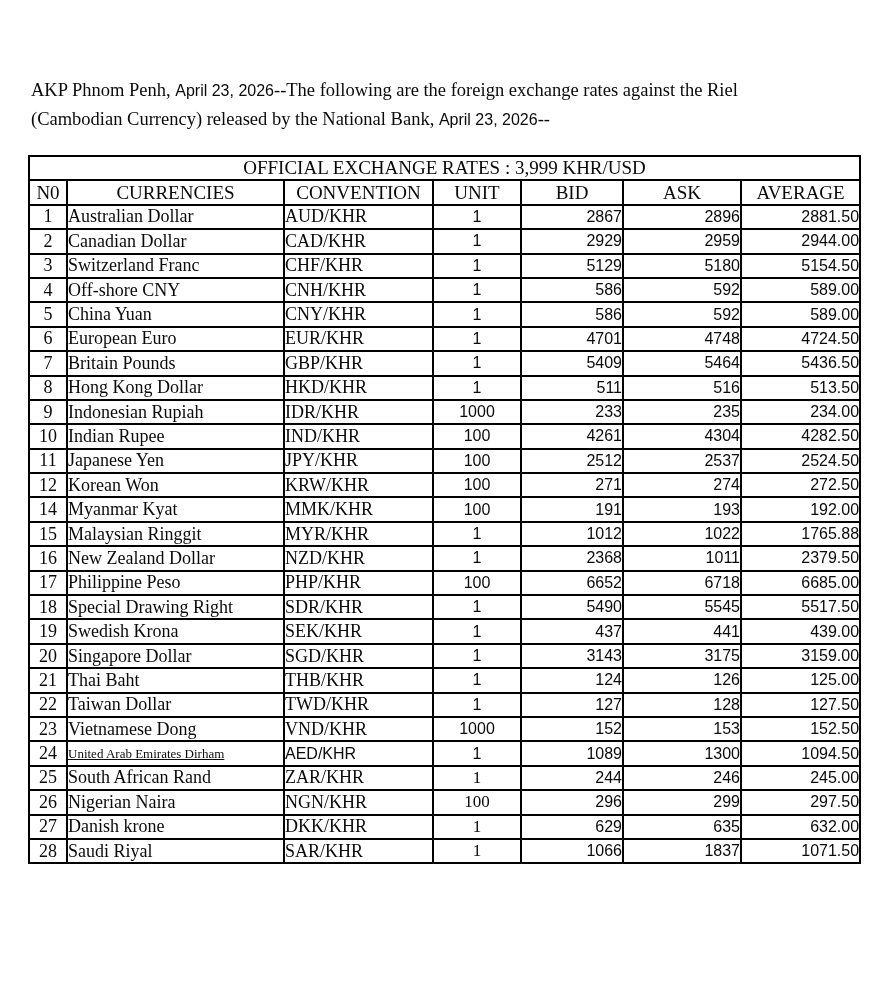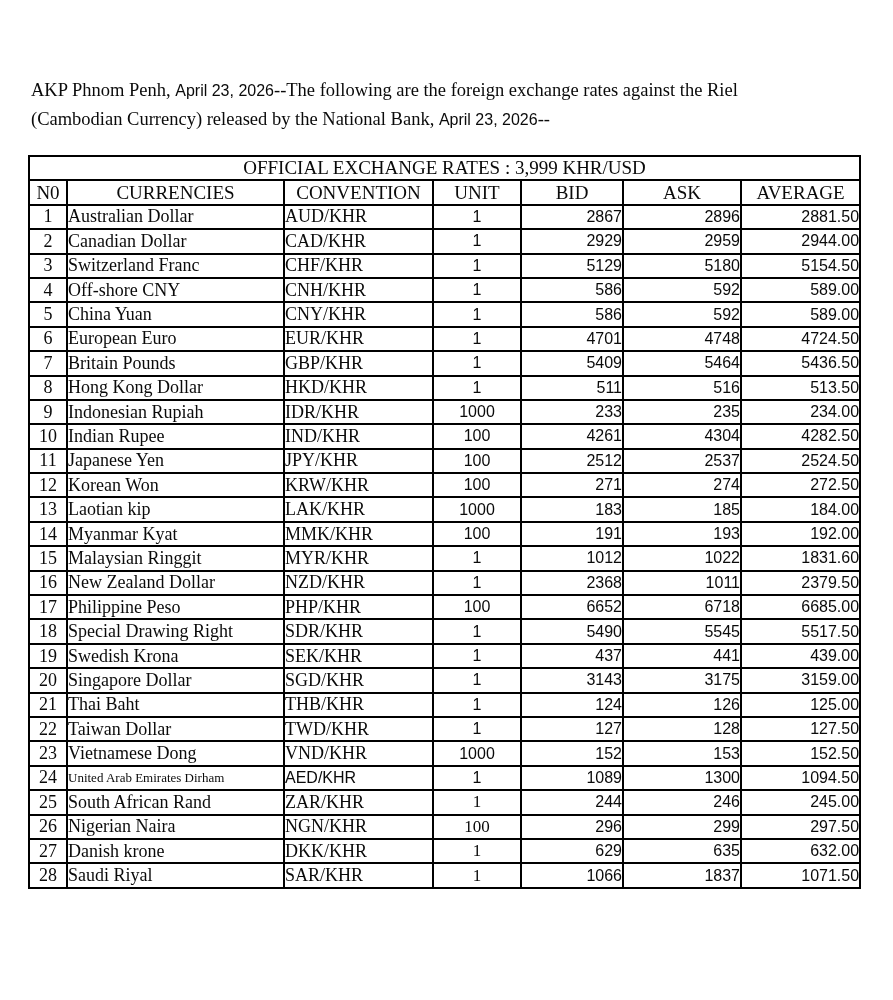--- a/index.html
+++ b/index.html
@@ -59,21 +59,21 @@
     padding-left: 2px;
     white-space: pre;
   }
   tr.head th {
     font-size: 19px;
     text-align: center;
     font-family: "Liberation Serif", serif;
   }
   td.c-no   { font-size: 18px; text-align: center; }
   td.c-cur  { font-size: 18px; text-align: left; padding-left: 4px; }
-  td.c-cur.small { font-size: 13px; }
+  td.c-cur.small { font-size: 13px; text-decoration: underline; }
   td.c-conv { font-size: 18px; text-align: left; }
   td.c-conv.sans { font-family: "Liberation Sans", sans-serif; font-size: 16px; }
   td.c-unit { font-family: "Liberation Sans", sans-serif; font-size: 16px; text-align: center; }
   td.c-unit.serif { font-family: "Liberation Serif", serif; font-size: 17px; }
   td.c-num  { font-family: "Liberation Sans", sans-serif; font-size: 16px; text-align: right; padding-right: 4px; }
 </style>
 </head>
 <body>
 
 <div class="page">
@@ -211,45 +211,36 @@
         <tr>
           <td class="c-no">12</td>
           <td class="c-cur">Korean Won</td>
           <td class="c-conv">KRW/KHR</td>
           <td class="c-unit">100</td>
           <td class="c-num">271</td>
           <td class="c-num">274</td>
           <td class="c-num">272.50</td>
         </tr>
         <tr>
-          <td class="c-no">13</td>
-          <td class="c-cur">Laotian kip</td>
-          <td class="c-conv">LAK/KHR</td>
-          <td class="c-unit">1000</td>
-          <td class="c-num">183</td>
-          <td class="c-num">185</td>
-          <td class="c-num">184.00</td>
-        </tr>
-        <tr>
           <td class="c-no">14</td>
           <td class="c-cur">Myanmar Kyat</td>
           <td class="c-conv">MMK/KHR</td>
           <td class="c-unit">100</td>
           <td class="c-num">191</td>
           <td class="c-num">193</td>
           <td class="c-num">192.00</td>
         </tr>
         <tr>
           <td class="c-no">15</td>
           <td class="c-cur">Malaysian Ringgit</td>
           <td class="c-conv">MYR/KHR</td>
           <td class="c-unit">1</td>
           <td class="c-num">1012</td>
           <td class="c-num">1022</td>
-          <td class="c-num">1831.60</td>
+          <td class="c-num">1765.88</td>
         </tr>
         <tr>
           <td class="c-no">16</td>
           <td class="c-cur">New Zealand Dollar</td>
           <td class="c-conv">NZD/KHR</td>
           <td class="c-unit">1</td>
           <td class="c-num">2368</td>
           <td class="c-num">1011</td>
           <td class="c-num">2379.50</td>
         </tr>

